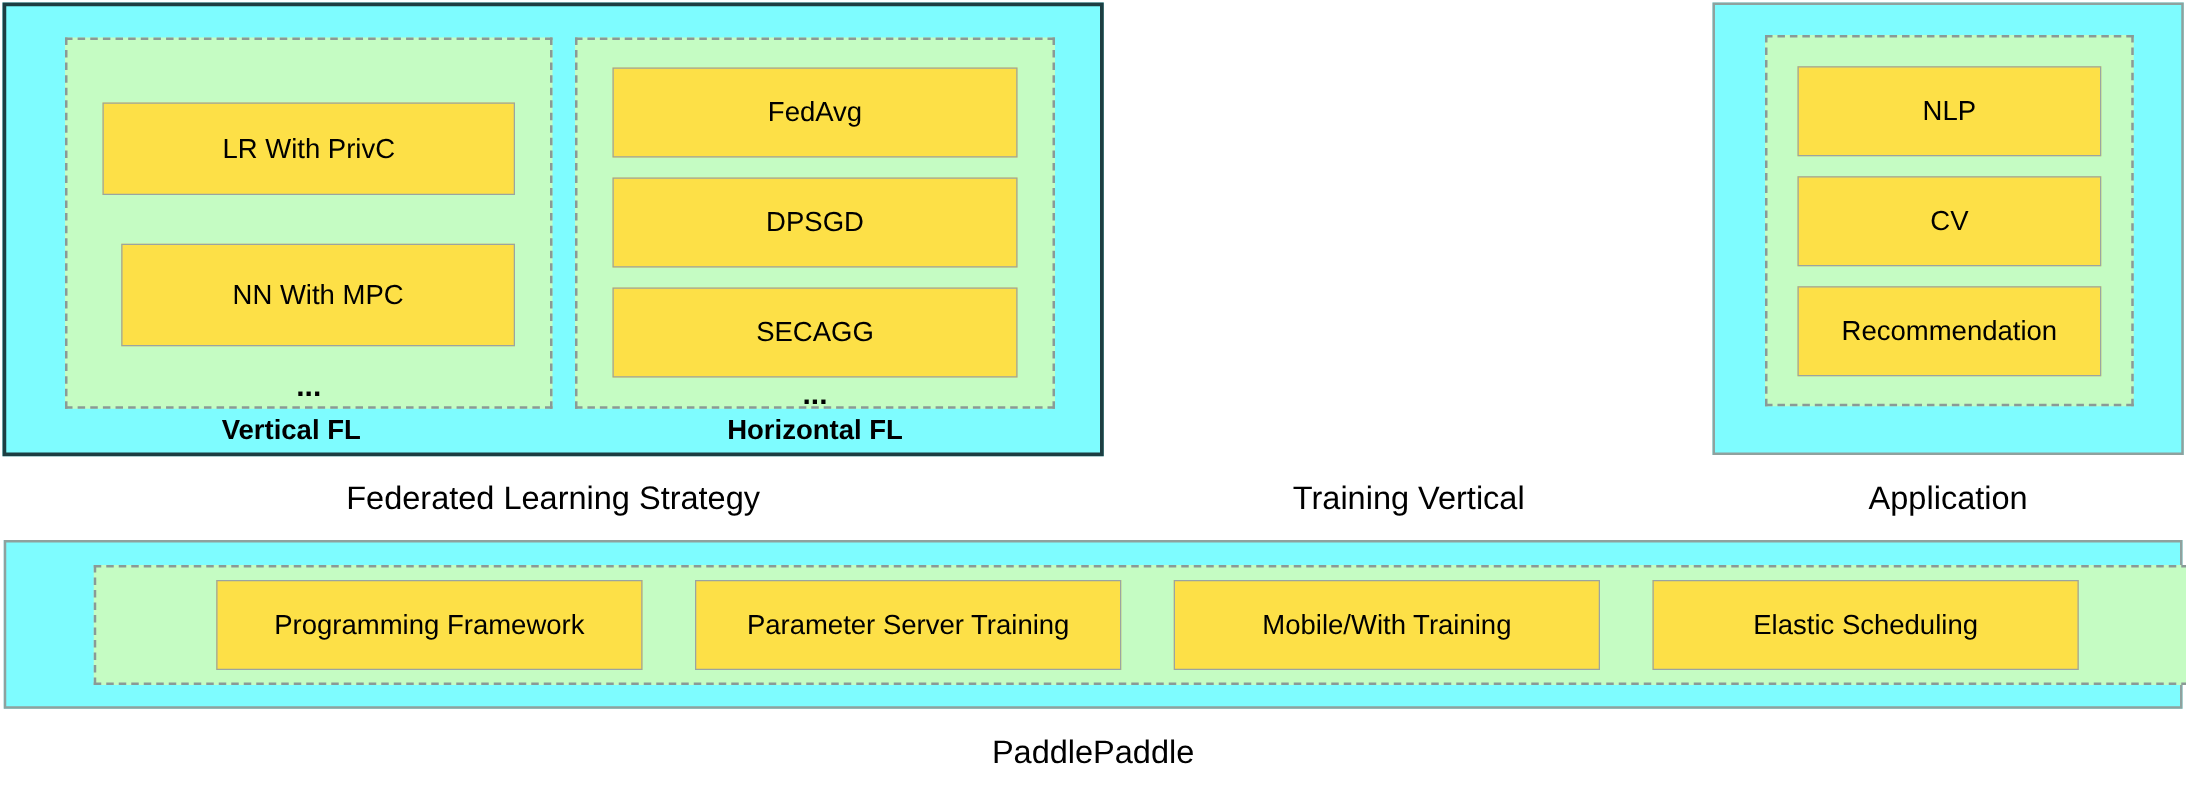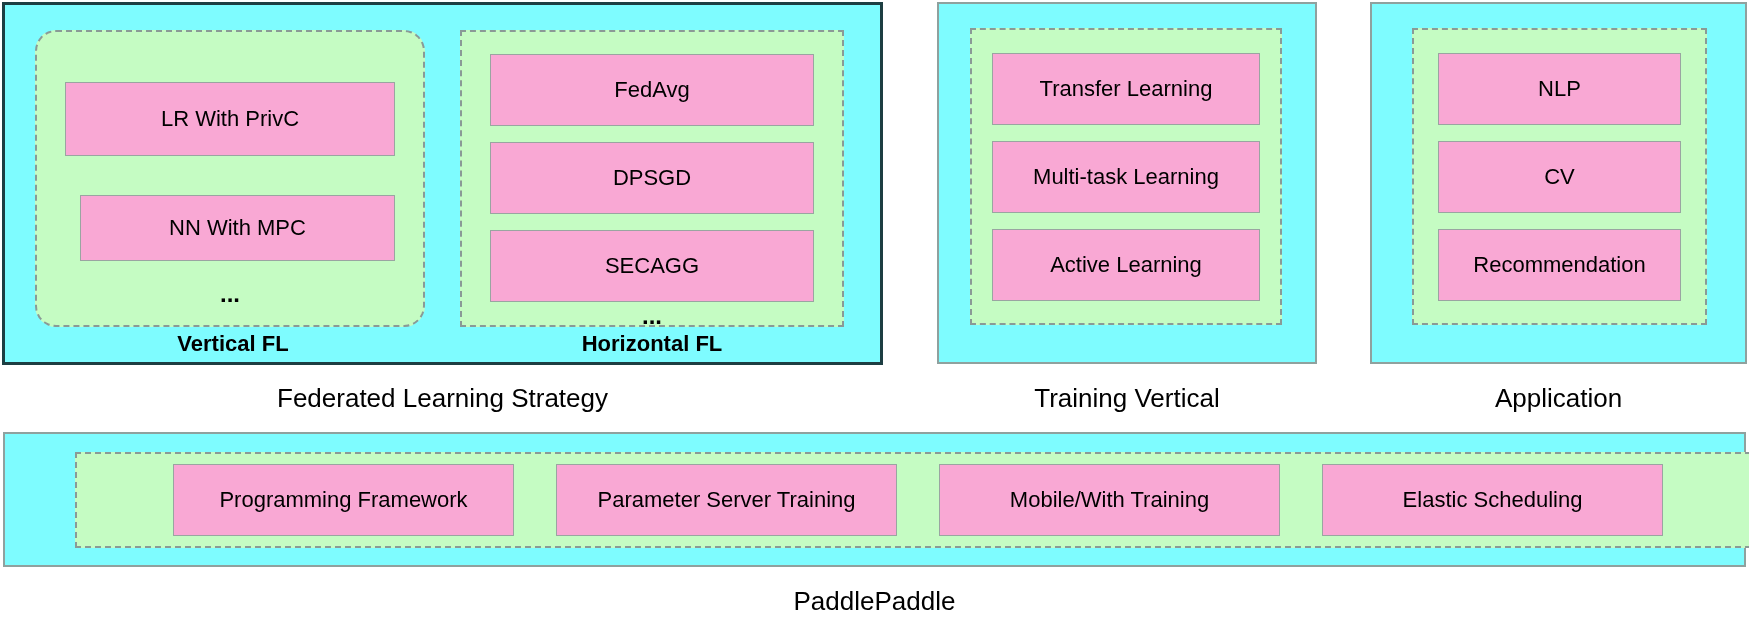--- a/index.html
+++ b/index.html
@@ -34,40 +34,40 @@
 
   .group {
     position: absolute;
     box-sizing: border-box;
     background: var(--green);
     border: 2px dashed var(--dash);
     display: flex;
     flex-direction: column;
     align-items: stretch;
   }
-  .group-vfl { left: 30px;  top: 25px; width: 390px; height: 297px; padding: 50px 28px 0; border-radius: 21px; }
+  .group-vfl { left: 47px;  top: 25px; width: 390px; height: 297px; padding: 50px 28px 0; }
   .group-hfl { left: 455px; top: 25px; width: 384px; height: 297px; padding: 22px 28px 0; }
   .group-ts  { left: 31px;  top: 24px; width: 312px; height: 297px; padding: 23px 20px 0; }
   .group-app { left: 40px;  top: 24px; width: 295px; height: 297px; padding: 23px 24px 0; }
 
   .item {
     box-sizing: border-box;
-    background: #f9a8d4;
+    background: #fde047;
     border: 1.5px solid var(--item-border);
     display: flex;
     align-items: center;
     justify-content: center;
     font-size: 22px;
     height: 72px;
     flex: none;
     text-align: center;
     white-space: nowrap;
   }
   .group-vfl .item { height: 74px; }
-  .group-vfl .item + .item { margin-top: 39px; height: 66px; margin-left: 15px; }
+  .group-vfl .item + .item { margin-top: 39px; height: 82px; margin-left: 15px; }
   .group-hfl .item + .item,
   .group-ts .item + .item,
   .group-app .item + .item { margin-top: 16px; }
 
   .more {
     text-align: center;
     font-weight: bold;
     font-size: 24px;
     line-height: 22px;
     flex: none;
@@ -137,33 +137,20 @@
       </div>
       <div class="item">
         <span>SECAGG</span>
       </div>
       <div class="more">...</div>
     </div>
     <div class="group-label label-vfl">Vertical FL</div>
     <div class="group-label label-hfl">Horizontal FL</div>
   </section>
 
-  <section class="panel panel-ts">
-    <div class="group group-ts">
-      <div class="item">
-        <span>Transfer Learning</span>
-      </div>
-      <div class="item">
-        <span>Multi-task Learning</span>
-      </div>
-      <div class="item">
-        <span>Active Learning</span>
-      </div>
-    </div>
-  </section>
 
   <section class="panel panel-app">
     <div class="group group-app">
       <div class="item">
         <span>NLP</span>
       </div>
       <div class="item">
         <span>CV</span>
       </div>
       <div class="item">

